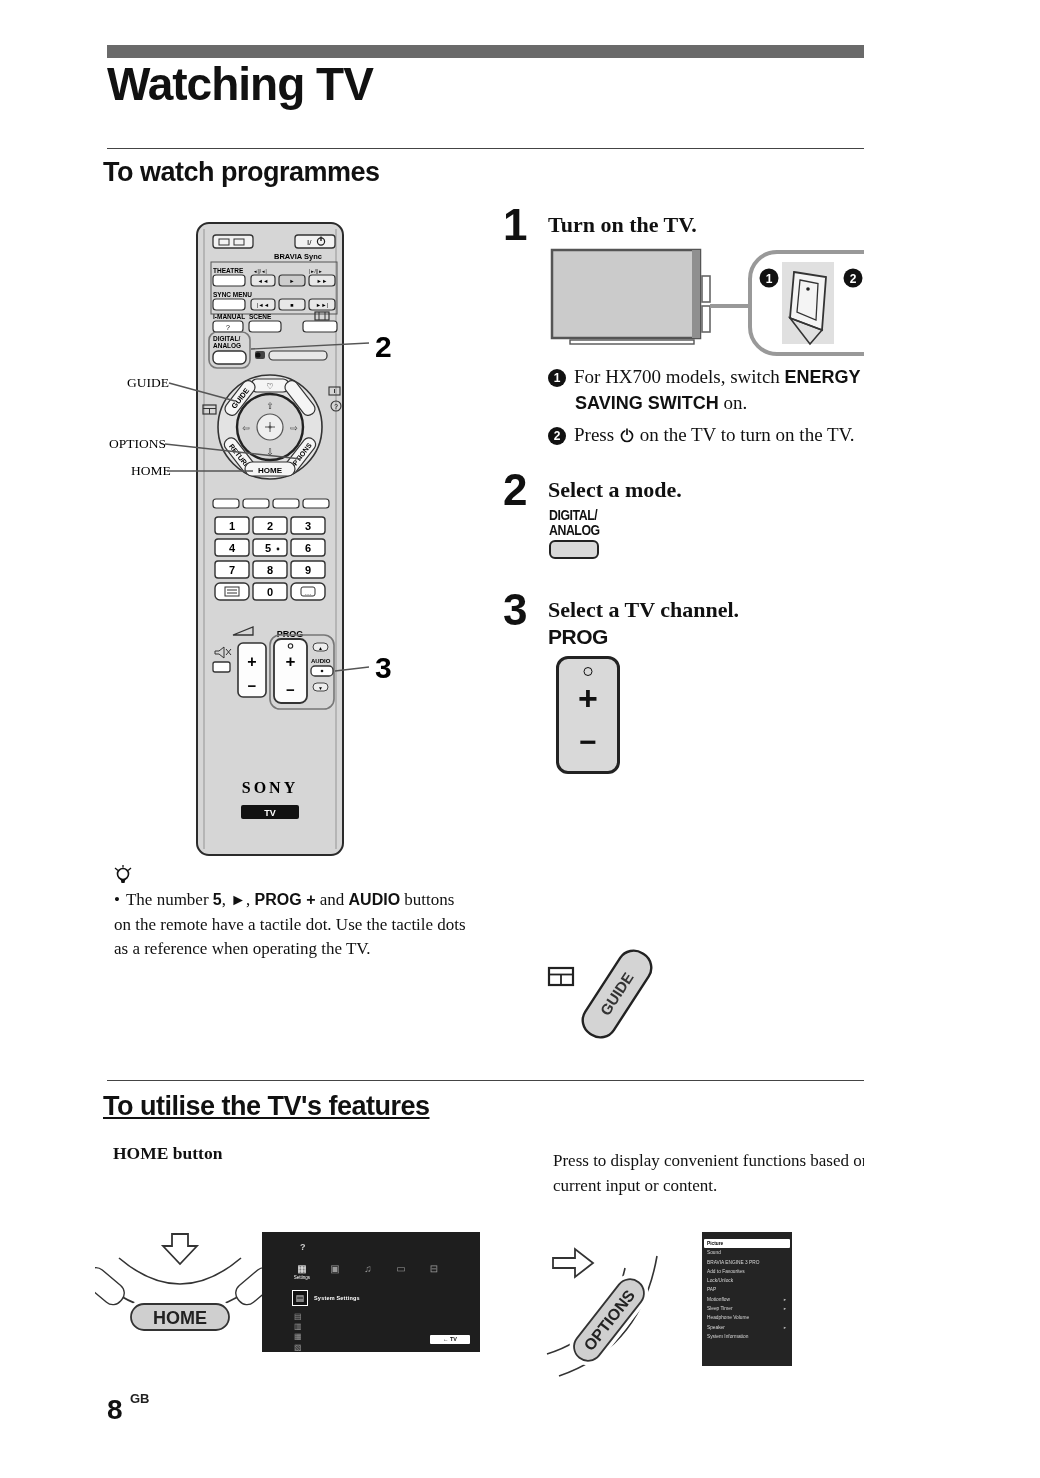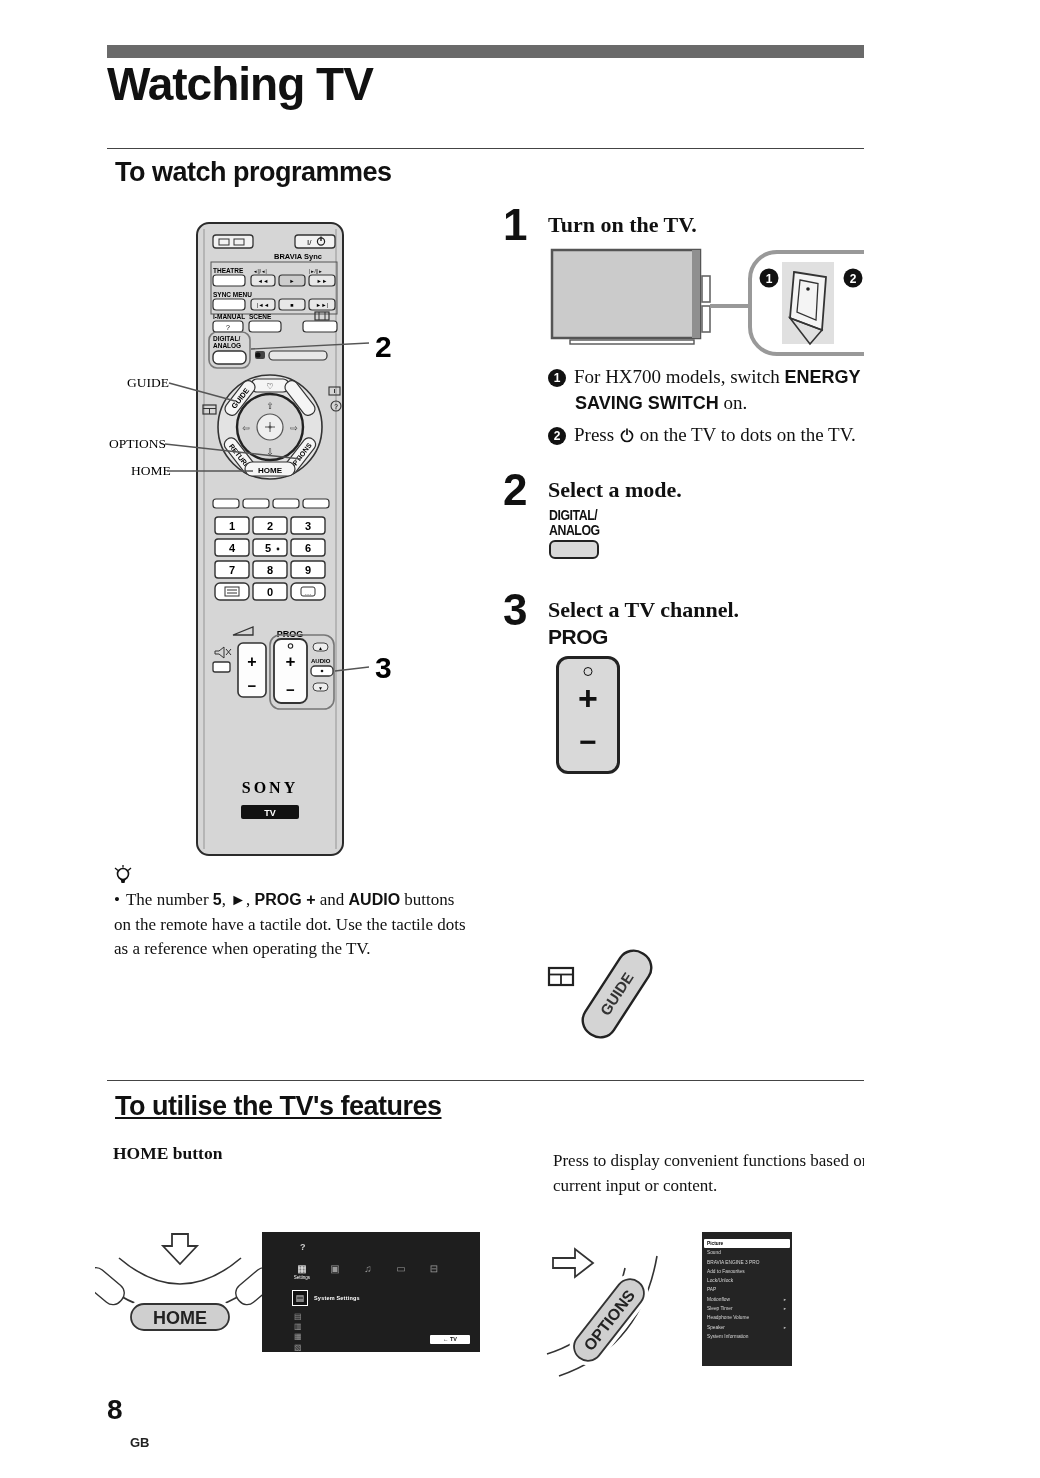--- a/index.html
+++ b/index.html
@@ -2,21 +2,21 @@
 <html><head>
 <meta charset="utf-8">
 <style>
   html,body{margin:0;padding:0;background:#fff;}
   .page{position:relative;width:864px;height:1478px;background:#fff;overflow:hidden;
         font-family:"Liberation Serif",serif;color:#111;}
   .abs{position:absolute;}
   .topbar{left:107px;top:45px;width:828px;height:13px;background:#6a6a6a;}
   .h1{left:107px;top:60px;font:bold 46px/1.05 "Liberation Sans",sans-serif;letter-spacing:-1px;}
   .rule{left:107px;width:828px;height:0;border-top:1.5px solid #444;}
-  .h2{left:115px;font:bold 27px/1.1 "Liberation Sans",sans-serif;letter-spacing:-0.5px;}
+  .h2{left:103px;font:bold 27px/1.1 "Liberation Sans",sans-serif;letter-spacing:-0.5px;}
   .stepnum{font:bold 44px/1 "Liberation Sans",sans-serif;}
   .steptitle{font:bold 22px/1.2 "Liberation Serif",serif;}
   .circnum{display:inline-block;width:18px;height:18px;border-radius:50%;background:#111;color:#fff;
            font:bold 12px/18px "Liberation Sans",sans-serif;text-align:center;vertical-align:1px;}
   .substep{font:19px/1.35 "Liberation Serif",serif;padding-left:27px;margin:0 12px 7px 0;}
   .substep .circnum{margin-left:-27px;margin-right:8px;}
   .bsans{font-family:"Liberation Sans",sans-serif;font-weight:bold;}
   .condlabel{font:bold 14px/1.04 "Liberation Sans",sans-serif;letter-spacing:-0.5px;transform:scaleX(.88);transform-origin:left;}
   .keybtn{background:#d9d9d9;border:2.5px solid #222;border-radius:6px;}
   .progkey{width:58px;height:112px;background:#d9d9d9;border:3px solid #222;border-radius:12px;position:relative;}
@@ -39,21 +39,21 @@
   .selitem{position:absolute;left:30px;top:58px;display:flex;align-items:center;color:#fff;}
   .selitem .ibox{width:14px;height:14px;border:1px solid #fff;display:inline-block;text-align:center;font:9px/14px "Liberation Sans",sans-serif;color:#ddd;background:#111;}
   .selitem .slabel{font:bold 5.5px "Liberation Sans",sans-serif;margin-left:6px;letter-spacing:.2px;}
   .sublist{position:absolute;left:32px;top:80px;color:#9a9a9a;font:8px/1.28 "Liberation Sans",sans-serif;}
   .badge{position:absolute;right:10px;bottom:8px;background:#fff;color:#111;font:bold 5.5px/9px "Liberation Sans",sans-serif;width:40px;text-align:center;border-radius:1px;}
   .optscreen{left:702px;top:1232px;width:90px;height:120px;background:#242424;padding:7px 0;}
   .mrow{position:relative;height:9.3px;color:#d8d8d8;font:4.8px/9.3px "Liberation Sans",sans-serif;padding:0 5px;}
   .mrow.sel{background:#fff;color:#000;margin:0 2px;border-radius:1px;padding:0 3px;font-weight:bold;}
   .mrow .arr{position:absolute;right:5px;top:0;font-size:4px;color:#bbb;}
   .footer8{left:107px;top:1396px;font:bold 28px/1 "Liberation Sans",sans-serif;}
-  .footergb{left:130px;top:1392px;font:bold 13px/1 "Liberation Sans",sans-serif;color:#222;margin-top:44px;}
+  .footergb{left:130px;top:1392px;font:bold 13px/1 "Liberation Sans",sans-serif;color:#222;}
   svg text{font-family:"Liberation Sans",sans-serif;}
   svg .sv-serif{font-family:"Liberation Serif",serif;}
 </style>
 </head>
 <body>
 
 <div class="page">
 
   <div class="abs topbar"></div>
   <div class="abs h1">Watching TV</div>
@@ -299,21 +299,21 @@
       <text x="343" y="95" font-size="8" font-weight="bold" transform="rotate(-10 345 90)">+</text>
     </g>
   </svg>
 
   <div class="abs" style="left:548px;top:364px;width:392px;">
     <p class="substep"><span class="circnum">1</span><span>For HX700 models, switch </span><span class="bsans" style="font-size:18px;">ENERGY SAVING SWITCH</span><span> on.</span></p>
     <p class="substep"><span class="circnum">2</span><span>Press </span><svg width="16" height="16" style="vertical-align:-2px;">
           <circle cx="8" cy="9" r="5.5" fill="none" stroke="#111" stroke-width="1.7"></circle>
           <line x1="8" y1="1.5" x2="8" y2="8" stroke="#fff" stroke-width="3.4"></line>
           <line x1="8" y1="1.5" x2="8" y2="8" stroke="#111" stroke-width="1.7"></line>
-        </svg><span> on the TV to dots on the TV.</span></p>
+        </svg><span> on the TV to turn on the TV.</span></p>
   </div>
 
   <div class="abs" style="left:503px;top:468px;width:440px;">
     <span class="stepnum" style="position:absolute;left:0;top:0;">2</span>
     <span class="steptitle" style="position:absolute;left:45px;top:9px;font-family:Liberation Serif, serif;">Select a mode.</span>
   </div>
   <div class="abs" style="left:549px;top:508px;">
     <div class="condlabel">DIGITAL/</div>
     <div class="condlabel">ANALOG</div>
     <div class="keybtn" style="width:46px;height:15px;margin-top:3px;"></div>

